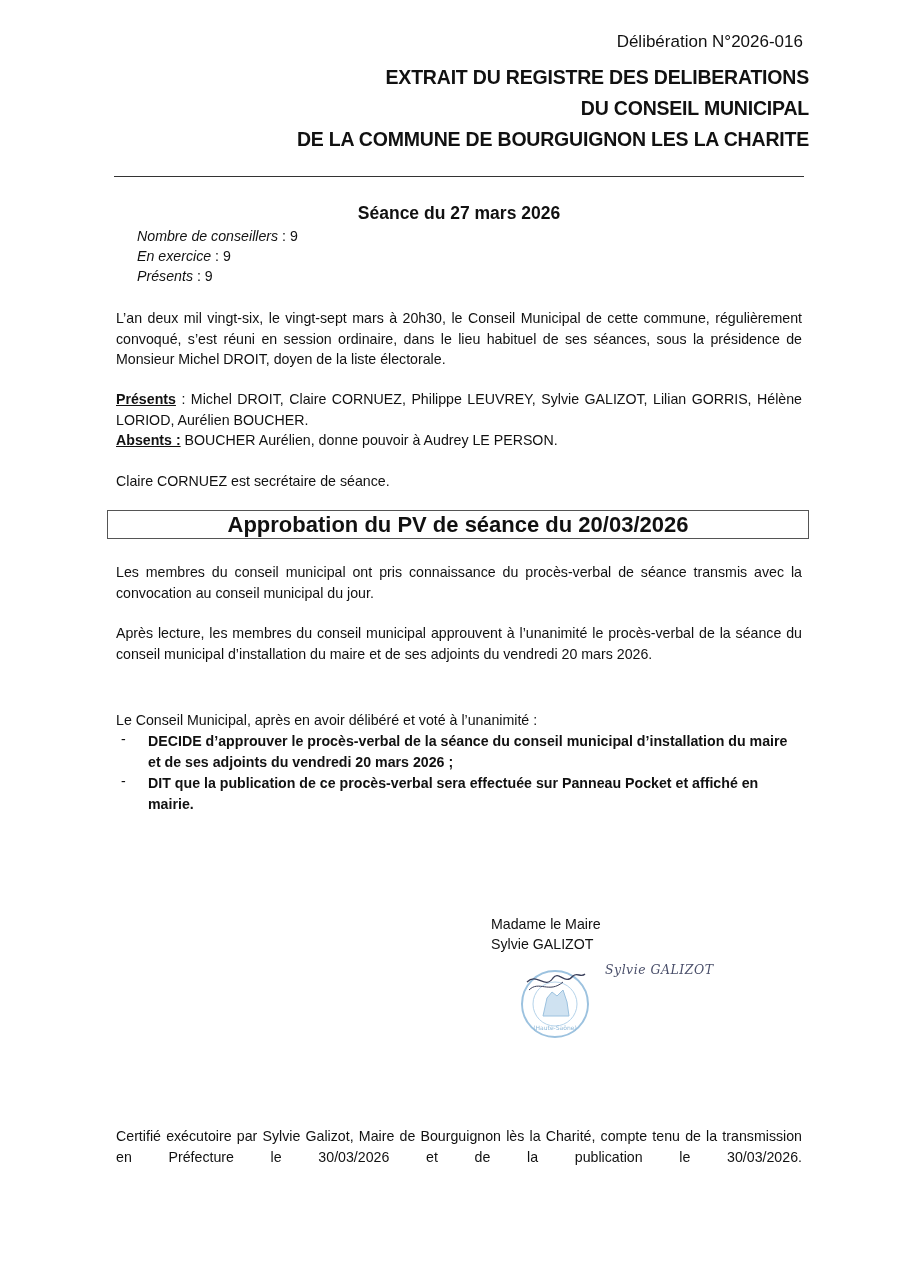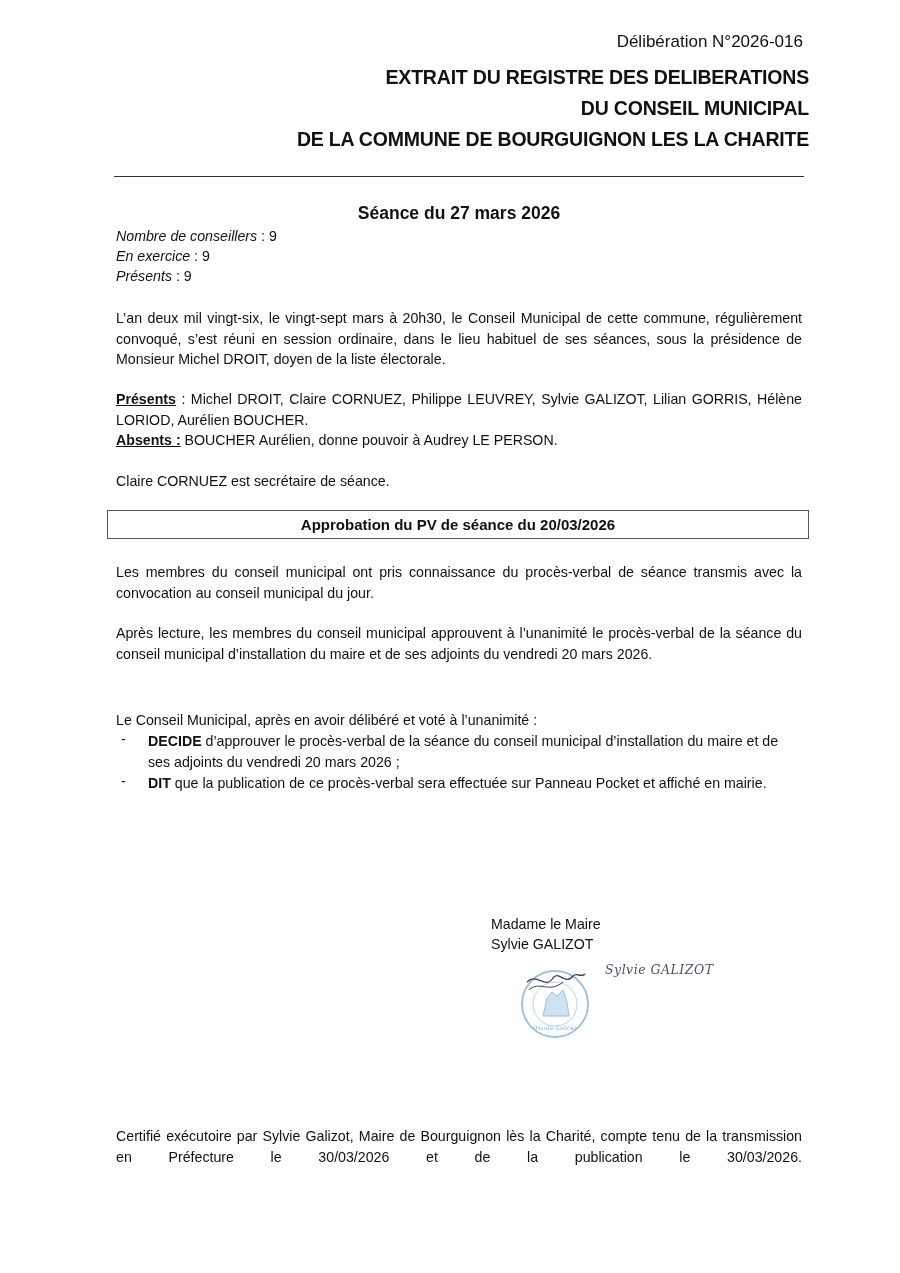--- a/index.html
+++ b/index.html
@@ -8,31 +8,31 @@
     font-family: "Liberation Sans", "DejaVu Sans", sans-serif;
     color: #111111;
   }
   .page { position: absolute; left: 9px; top: 0; width: 900px; height: 1273px; }
   .abs { position: absolute; }
   .delib-no { left: 560px; top: 32px; width: 234px; text-align: right; font-size: 17px; }
   .title { left: 100px; width: 700px; text-align: right; font-weight: bold; font-size: 19.5px; letter-spacing: -0.2px; }
   .rule { left: 105px; top: 176px; width: 690px; height: 0; border-top: 1.5px solid #333; }
   .seance { left: 100px; top: 203px; width: 700px; text-align: center; font-weight: bold; font-size: 17.5px; }
   .meta { left: 107px; font-size: 14.2px; }
-  .meta i { font-style: italic; }
+  .meta i { font-style: italic; margin-left: 21px; }
   .para { left: 107px; width: 686px; font-size: 14.2px; line-height: 20.5px; text-align: justify; }
   .para.just-last { text-align-last: justify; }
   .ul { text-decoration: underline; font-weight: bold; }
   .box {
     left: 98px; top: 510px; width: 702px; height: 29px;
     border: 1px solid #555; box-sizing: border-box;
-    text-align: center; font-weight: bold; font-size: 15px; line-height: 27px;
+    text-align: center; font-weight: bold; font-size: 22px; line-height: 27px;
   }
   .bullet-dash { left: 112px; font-size: 14.2px; }
-  .bullet-text { left: 139px; width: 655px; font-size: 14.2px; line-height: 20.5px; }
+  .bullet-text { left: 139px; width: 655px; font-size: 14.2px; line-height: 20.5px; font-weight: bold; }
   .sign { left: 482px; font-size: 14.2px; }
   .stamp { left: 510px; top: 968px; width: 72px; height: 72px; }
   .handsig { left: 596px; top: 962px; font-family: "DejaVu Serif", serif; font-style: italic; font-size: 12.5px; color: #4a4f6a; letter-spacing: 0.5px; }
 </style>
 </head>
 <body>
 
 <div class="page">
 
   <div class="abs delib-no">Délibération N°2026-016</div>

